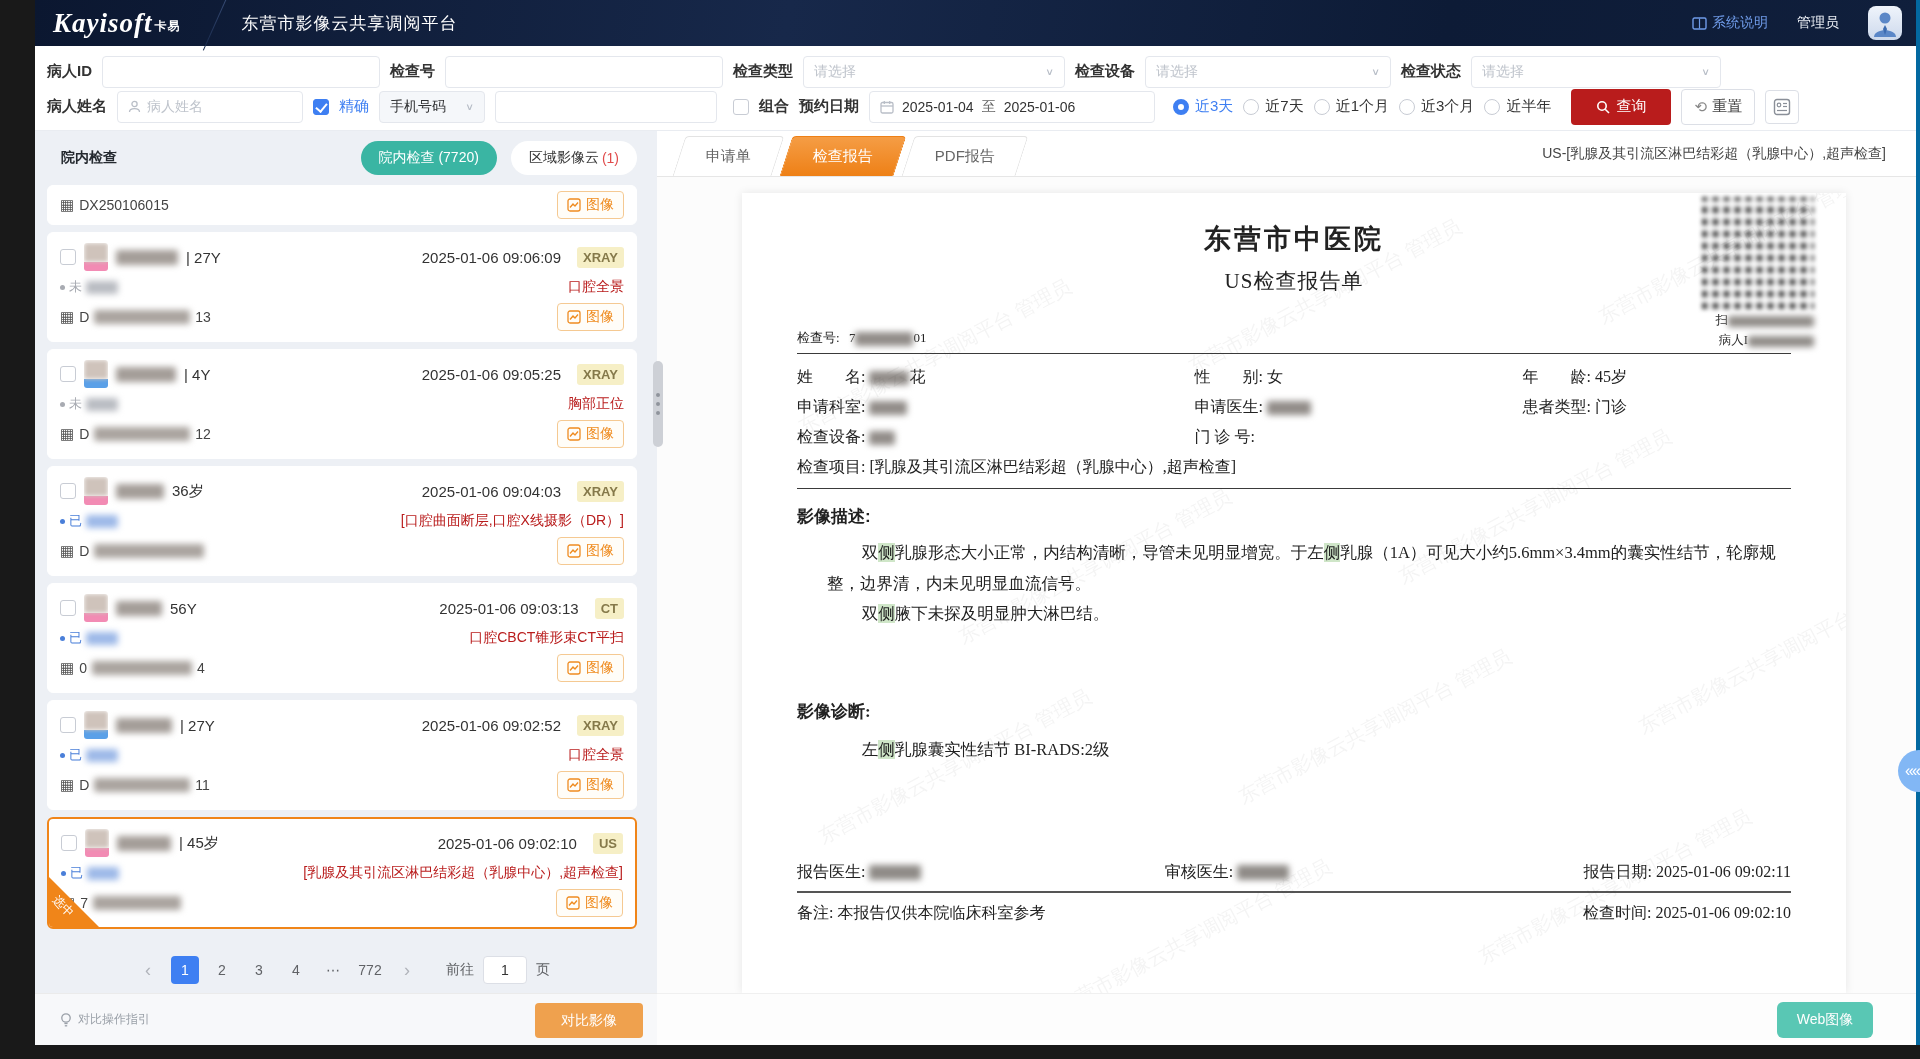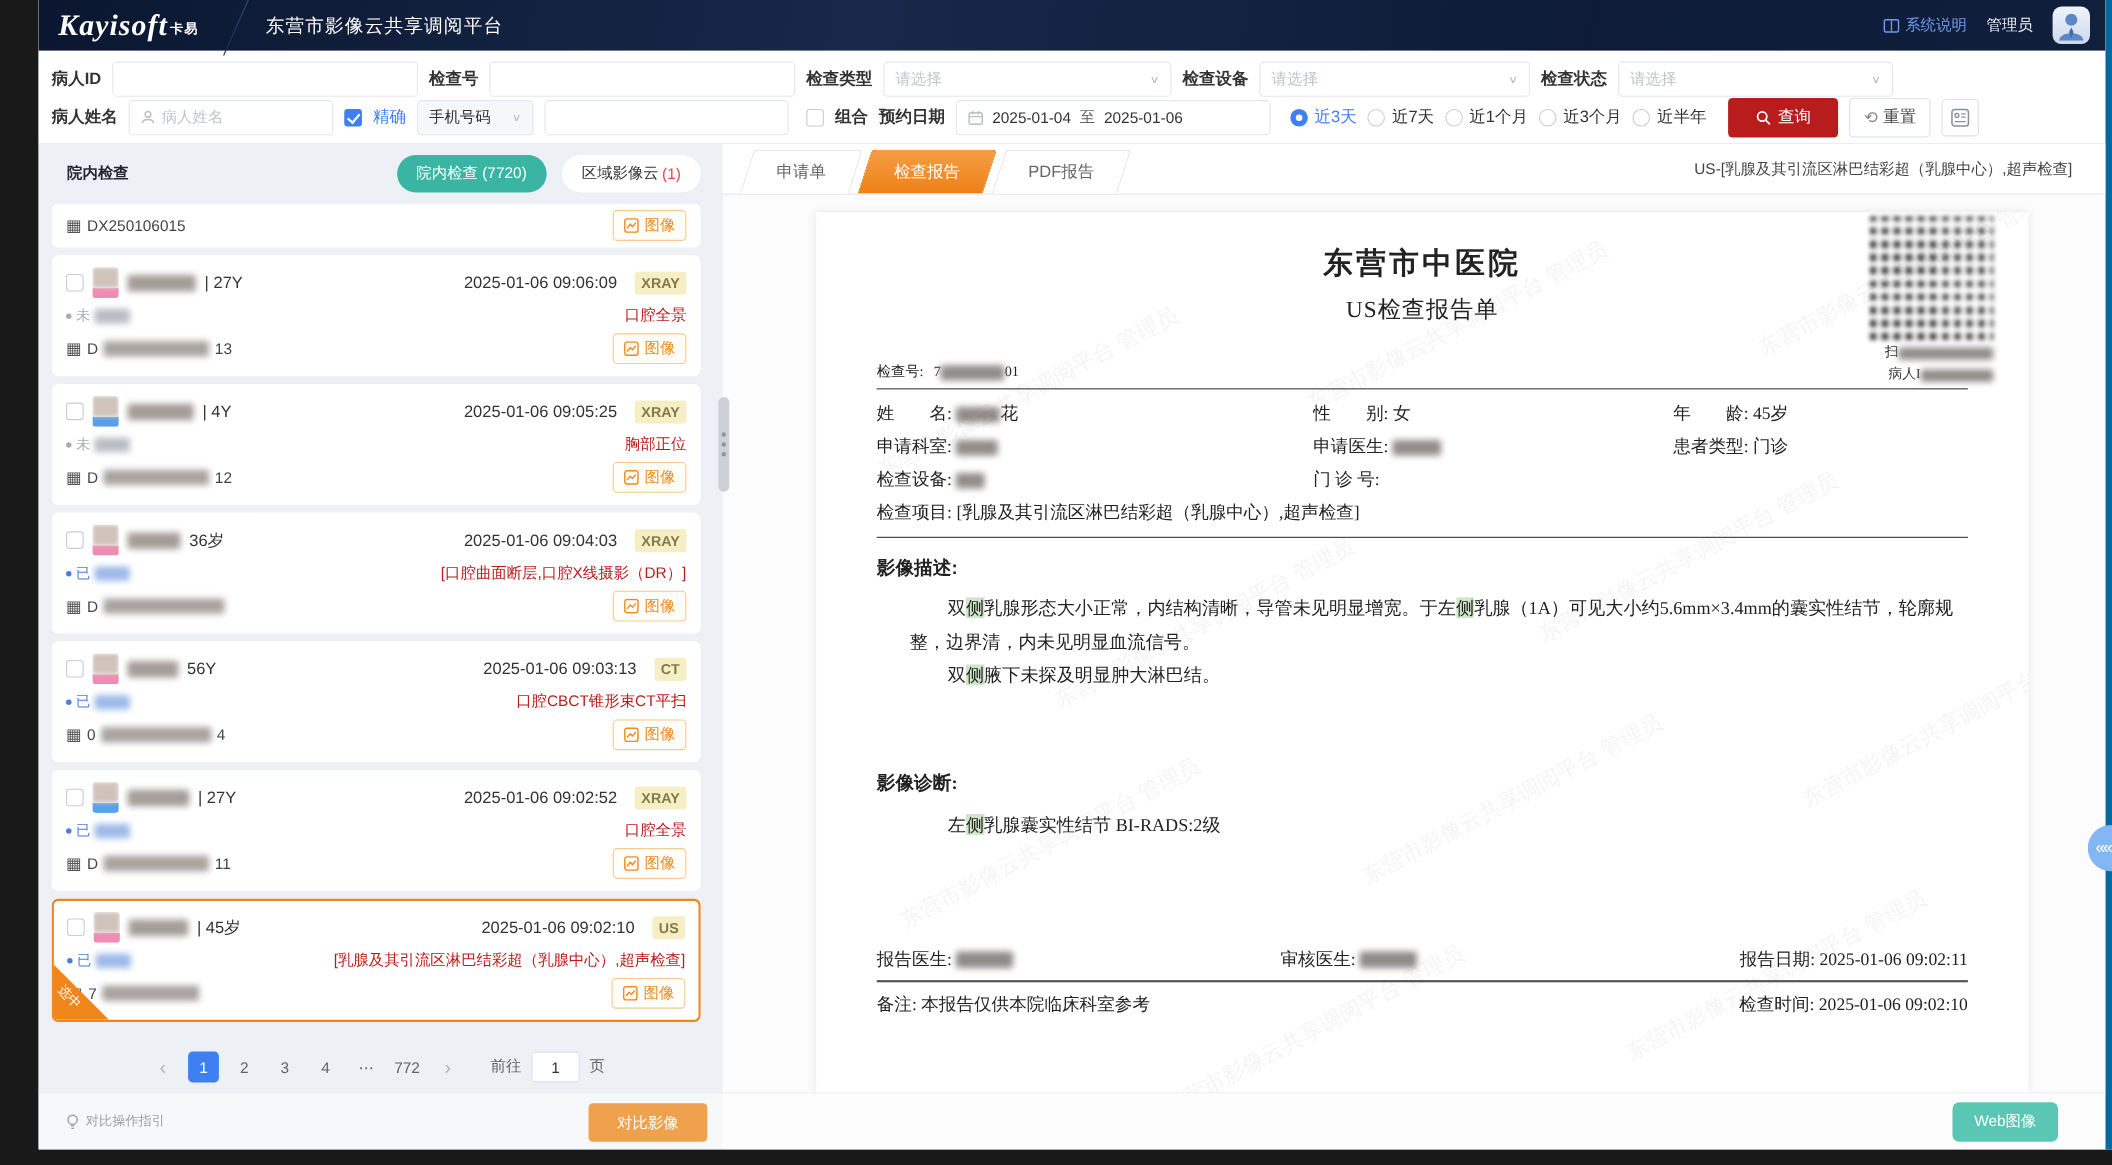--- a/index.html
+++ b/index.html
@@ -1,30 +1,30 @@
 <!DOCTYPE html>
 <html><head>
 <meta charset="utf-8">
 <style>
   * { box-sizing: border-box; margin: 0; padding: 0; }
   html,body { width:1920px; height:1059px; overflow:hidden; background:#191919;
     font-family:"Liberation Sans","DejaVu Sans",sans-serif; }
   #app { position:absolute; left:35px; top:0; right:0; bottom:14px; background:#fff;
-    display:flex; flex-direction:column; overflow:hidden; border-right:6px solid #0369a1; }
+    display:flex; flex-direction:column; overflow:hidden; border-right:4px solid #0369a1; }
 
   
   .hdr { height:46px; flex:0 0 46px; display:flex; align-items:center;
     background:linear-gradient(100deg,#0b1730 0%,#17284a 40%,#0d1b36 75%,#101f3c 100%);
     color:#fff; position:relative; }
   .logo { font-family:"Liberation Serif","DejaVu Serif",serif; font-style:italic; font-weight:bold;
     font-size:27px; margin-left:18px; letter-spacing:1px; }
   .logo-suffix { font-size:12px; font-style:normal; vertical-align:2px; margin-left:2px; font-family:"Liberation Sans",sans-serif;}
   .hdr-sep { width:1px; height:60px; background:linear-gradient(#3a4e78,#16284a); transform:rotate(24deg); margin:0 26px 0 34px; }
   .app-title { font-size:17px; letter-spacing:1px; }
-  .hdr-right { margin-left:auto; display:flex; align-items:center; gap:18px; margin-right:14px; }
+  .hdr-right { margin-left:auto; display:flex; align-items:center; gap:29px; margin-right:14px; }
   .sys-help { color:#6f9be8; font-size:14px; display:flex; align-items:center; gap:5px; cursor:pointer;}
   .user-name { font-size:14px; color:#eef2f8; }
   .avatar-hdr { width:34px; height:34px; border-radius:8px; background:linear-gradient(#eff4fb,#cdd9ec);
     display:flex; align-items:center; justify-content:center; overflow:hidden;}
 
   
   .filters { flex:0 0 84px; background:#fff; border-bottom:1px solid #e9ecf1; padding:8px 12px 6px 12px; }
   .f-row { display:flex; align-items:center; height:35px; gap:10px; }
   .f-label { font-weight:bold; color:#333; font-size:15px; white-space:nowrap; }
   .f-input, .f-select { height:32px; border:1px solid #e4e7ed; border-radius:4px; background:#fff;

